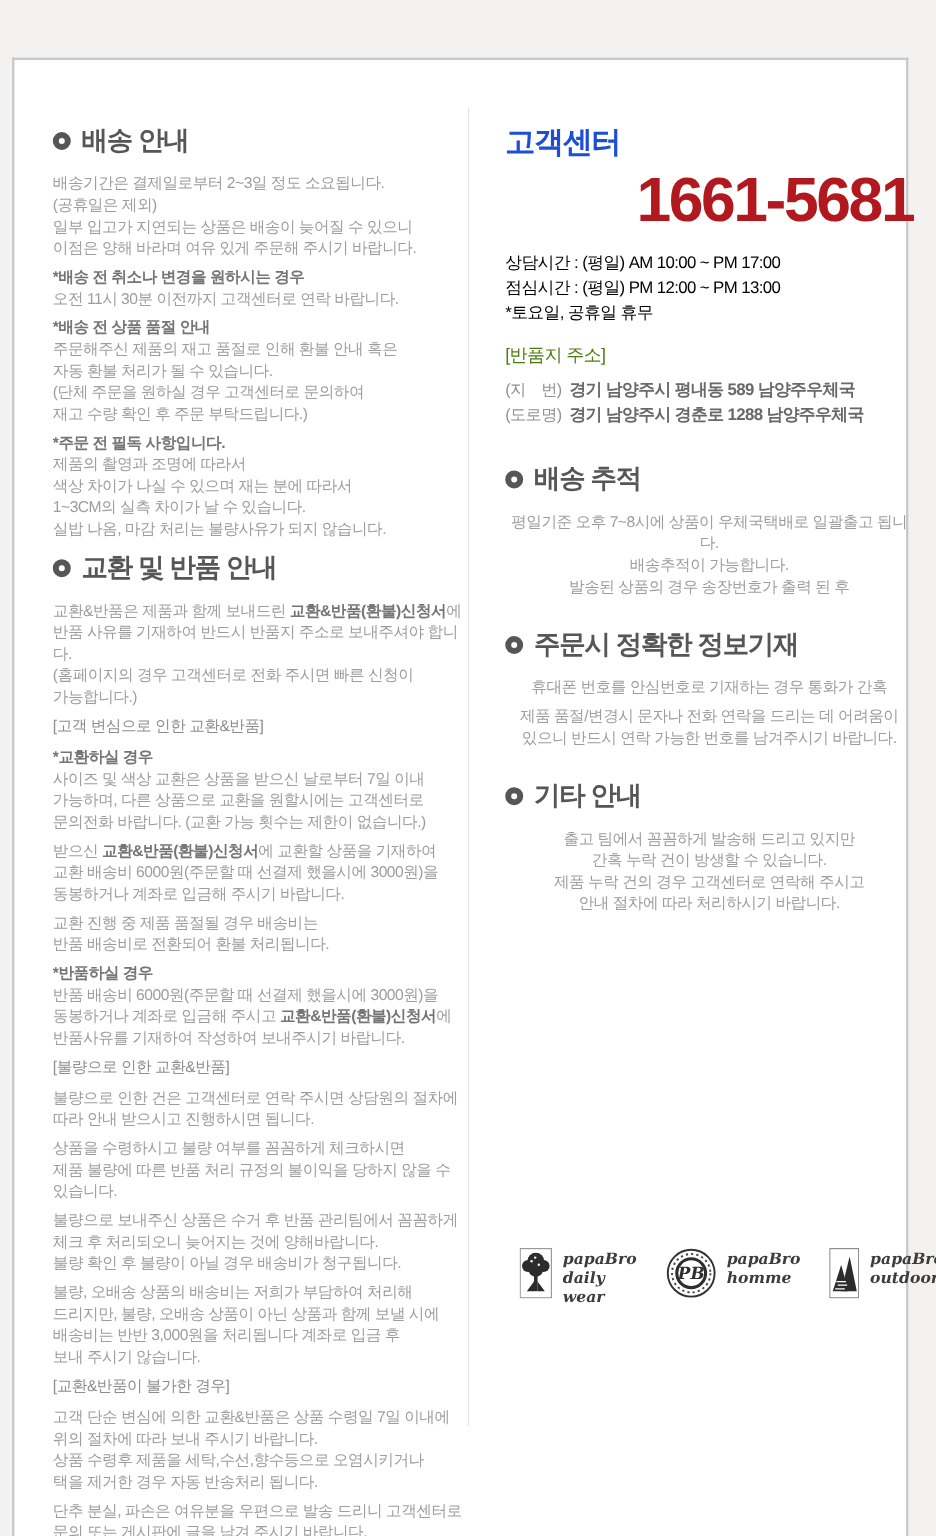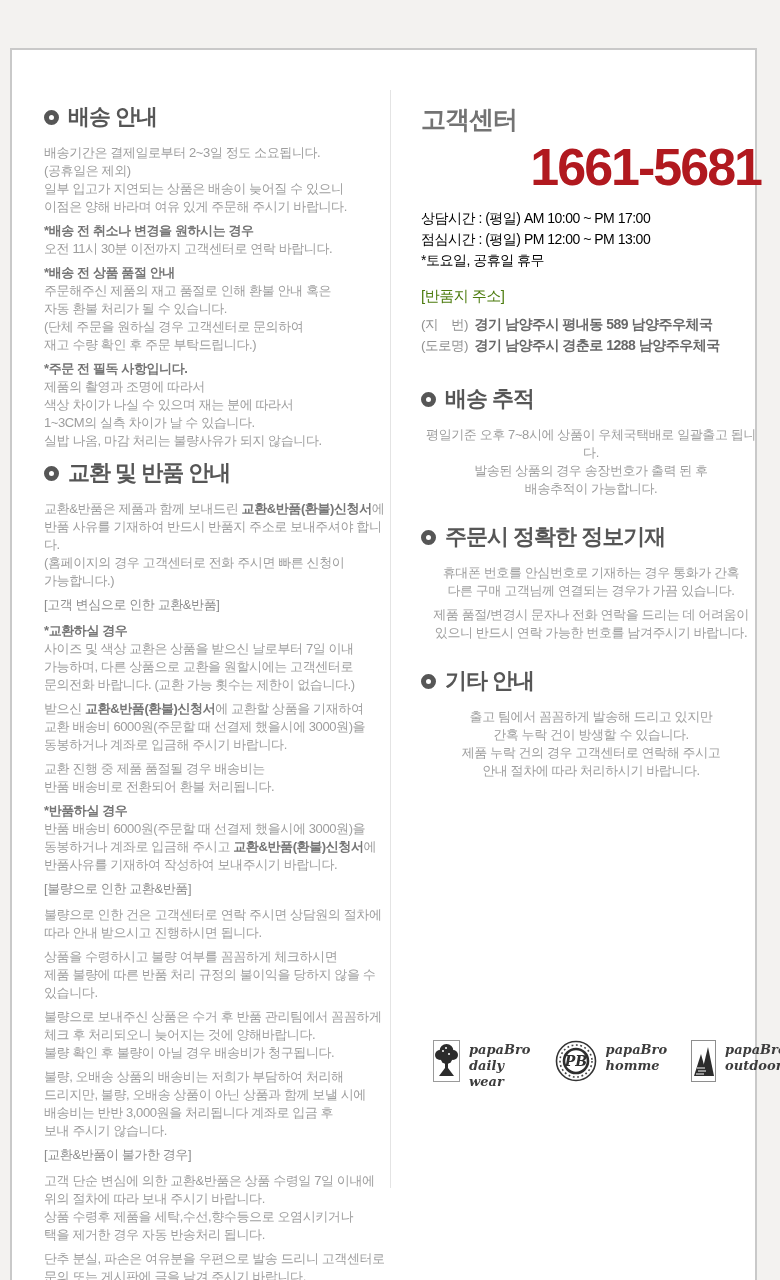--- a/index.html
+++ b/index.html
@@ -32,21 +32,21 @@
 
   .para{
     margin:0 0 6px 0;font-size:13px;line-height:18px;color:#9d9d9d;letter-spacing:-0.4px;
   }
   .para .ln{display:block;}
   .para .b{font-weight:bold;color:#757575;}
   .para.bracket{color:#8d8d8d;margin:6px 0 8px 0;}
 
   
   .cc-title{
-    margin:0 0 6px 0;font-size:25px;font-weight:bold;color:#737373;letter-spacing:-1px;line-height:30px;
+    margin:0 0 6px 0;font-size:25px;font-weight:bold;color:#1d4ed8;letter-spacing:-1px;line-height:30px;
   }
   .cc-phone{
     font-size:52px;line-height:54px;font-weight:bold;color:#b1191f;letter-spacing:-2px;
     margin:0 0 14px 0;
     text-align:right;
   }
   .cc-line{font-size:14px;line-height:21px;color:#000000;letter-spacing:-0.5px;}
   .addr-label{margin:16px 0 8px 0;font-size:15px;color:#4d7c0f;letter-spacing:-0.5px;}
   .addr-row{font-size:13.5px;line-height:20px;letter-spacing:-0.5px;}
   .addr-key{color:#919191;white-space:pre;}
@@ -193,32 +193,31 @@
       </div>
   </div>
   <div id="right-sections">
       <div class="section">
         <h3 class="sec-h">
           <span class="bullet"></span>
           <span class="sec-t">배송 추적</span>
         </h3>
         <p class="para">
           <span class="ln">평일기준 오후 7~8시에 상품이 우체국택배로 일괄출고 됩니다.</span>
+          <span class="ln">배송추적이 가능합니다.</span>
           <span class="ln">발송된 상품의 경우 송장번호가 출력 된 후</span>
-          <span class="ln">배송추적이 가능합니다.</span>
         </p>
       </div>
       <div class="section">
         <h3 class="sec-h">
           <span class="bullet"></span>
           <span class="sec-t">주문시 정확한 정보기재</span>
         </h3>
         <p class="para">
           <span class="ln">휴대폰 번호를 안심번호로 기재하는 경우 통화가 간혹</span>
-          <span class="ln">다른 구매 고객님께 연결되는 경우가 가끔 있습니다.</span>
         </p>
         <p class="para">
           <span class="ln">제품 품절/변경시 문자나 전화 연락을 드리는 데 어려움이</span>
           <span class="ln">있으니 반드시 연락 가능한 번호를 남겨주시기 바랍니다.</span>
         </p>
       </div>
       <div class="section">
         <h3 class="sec-h">
           <span class="bullet"></span>
           <span class="sec-t">기타 안내</span>

